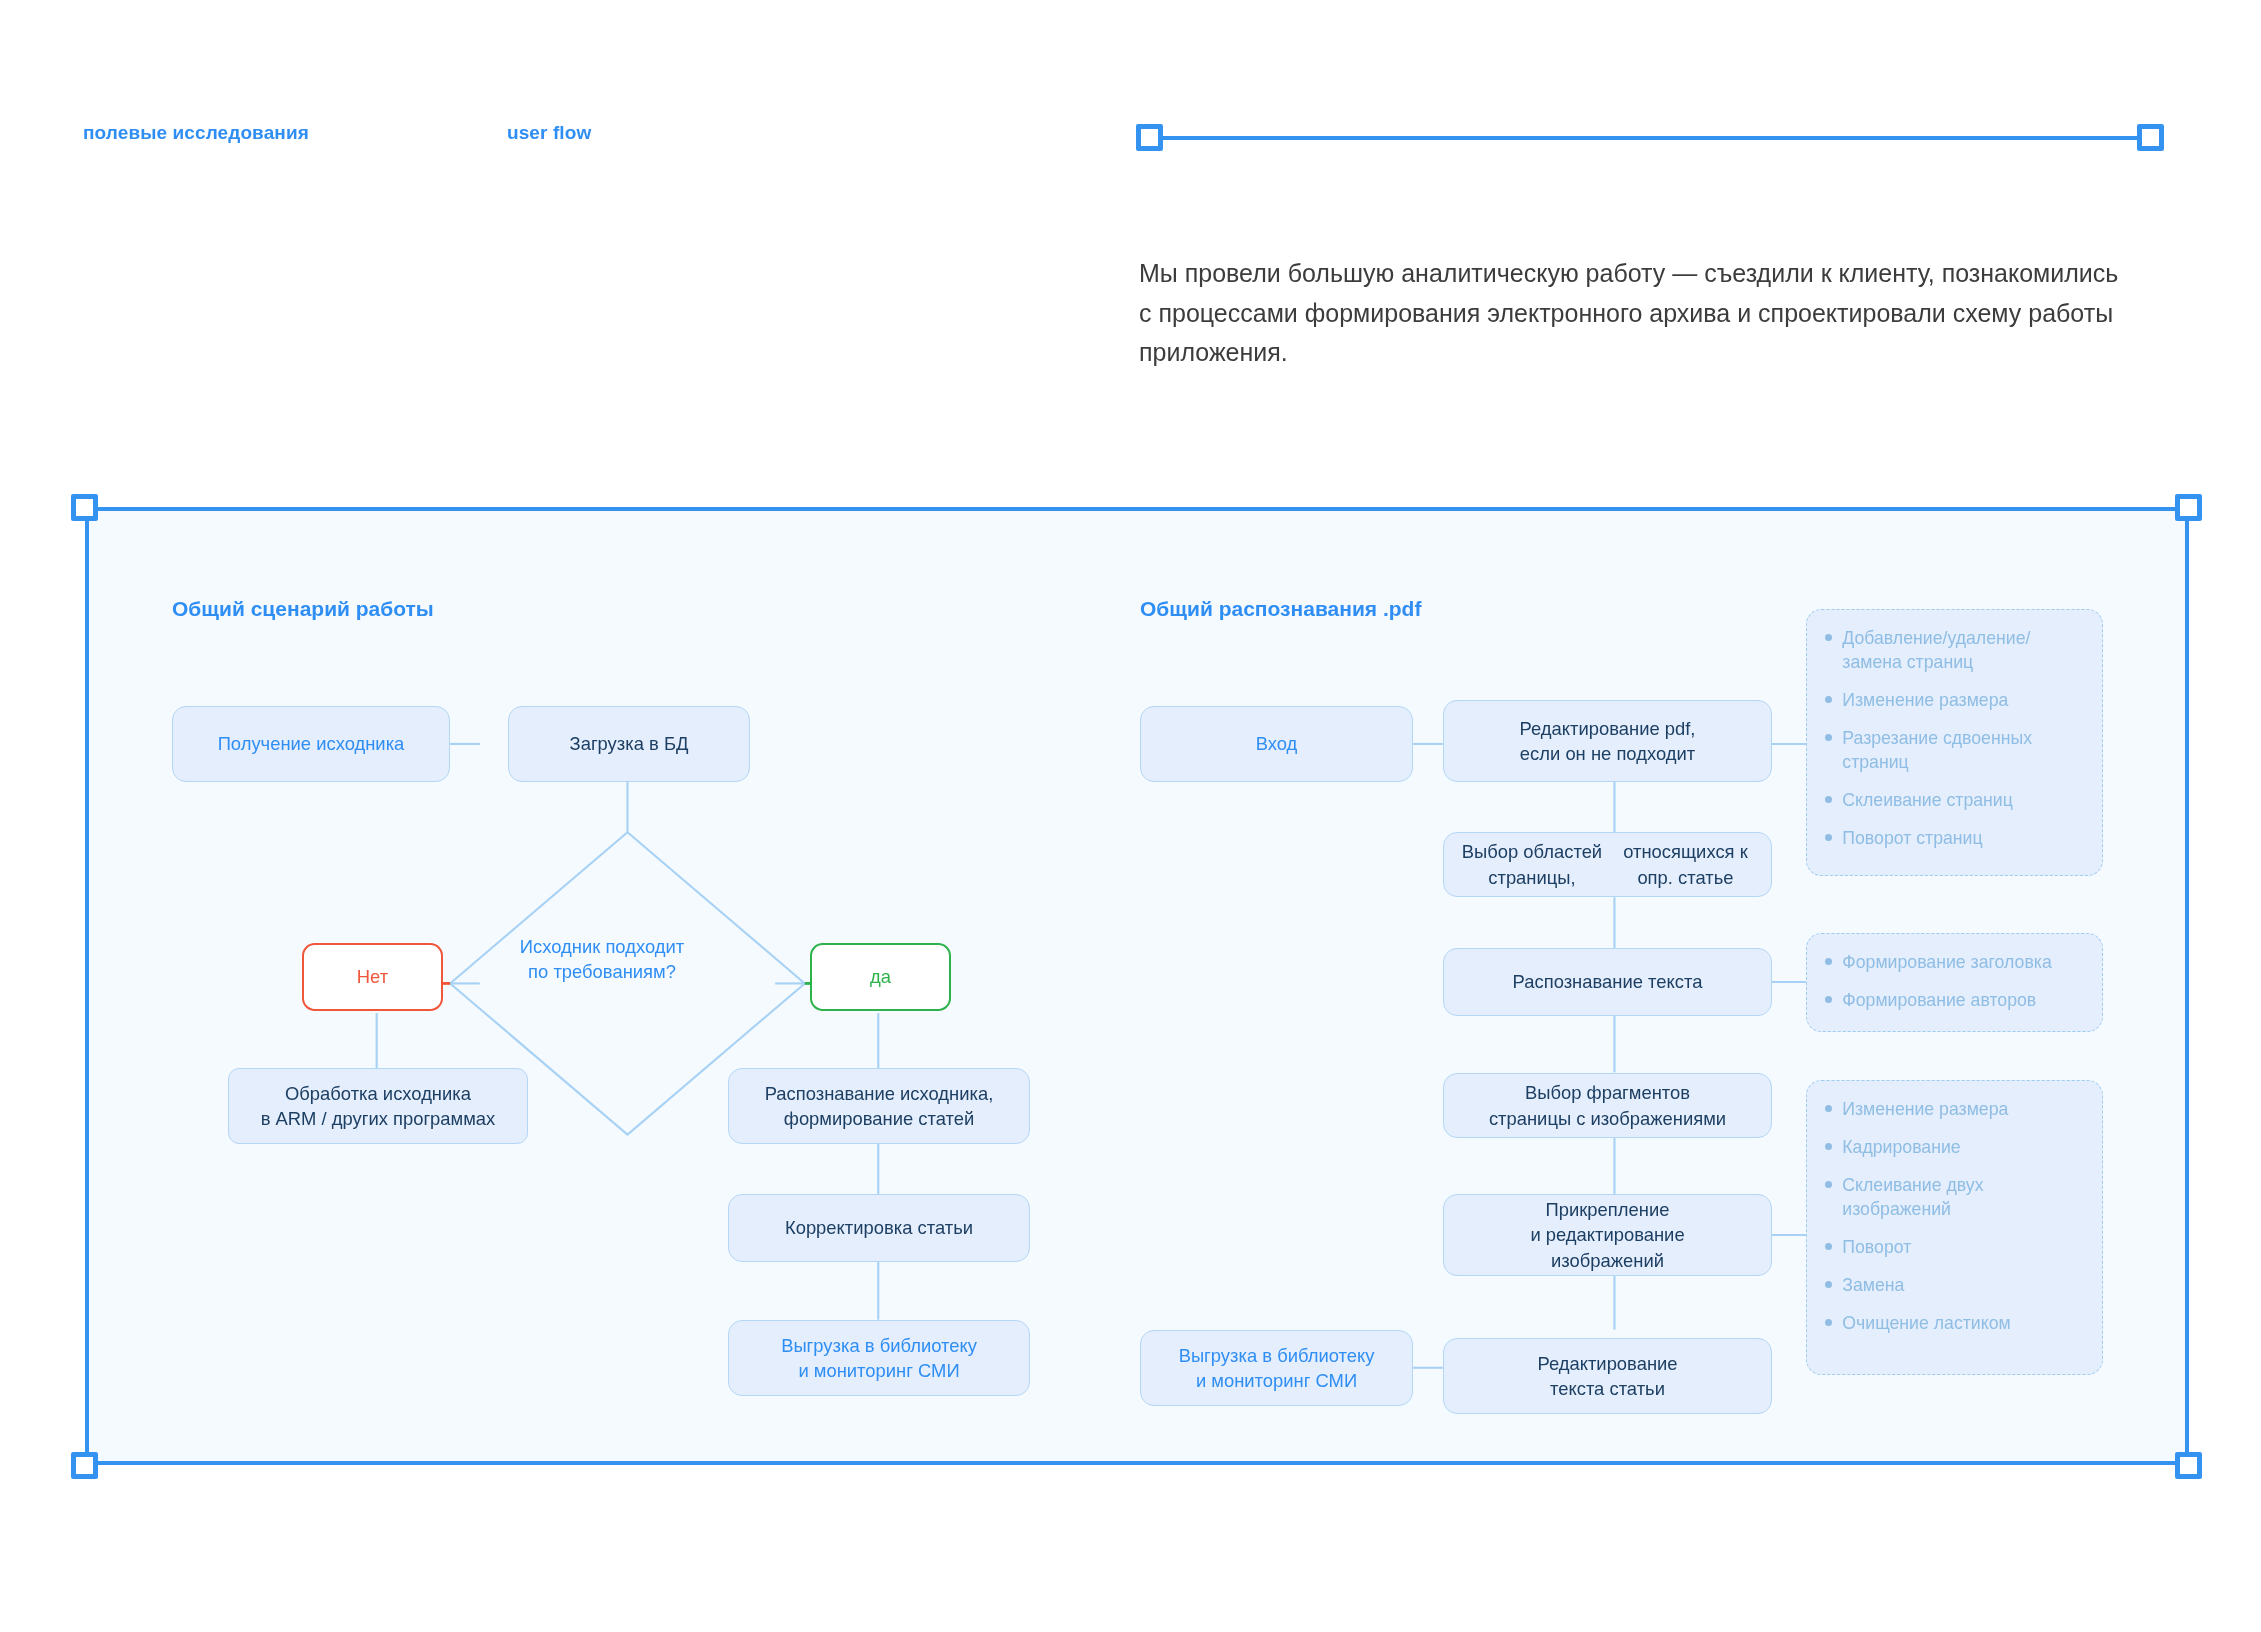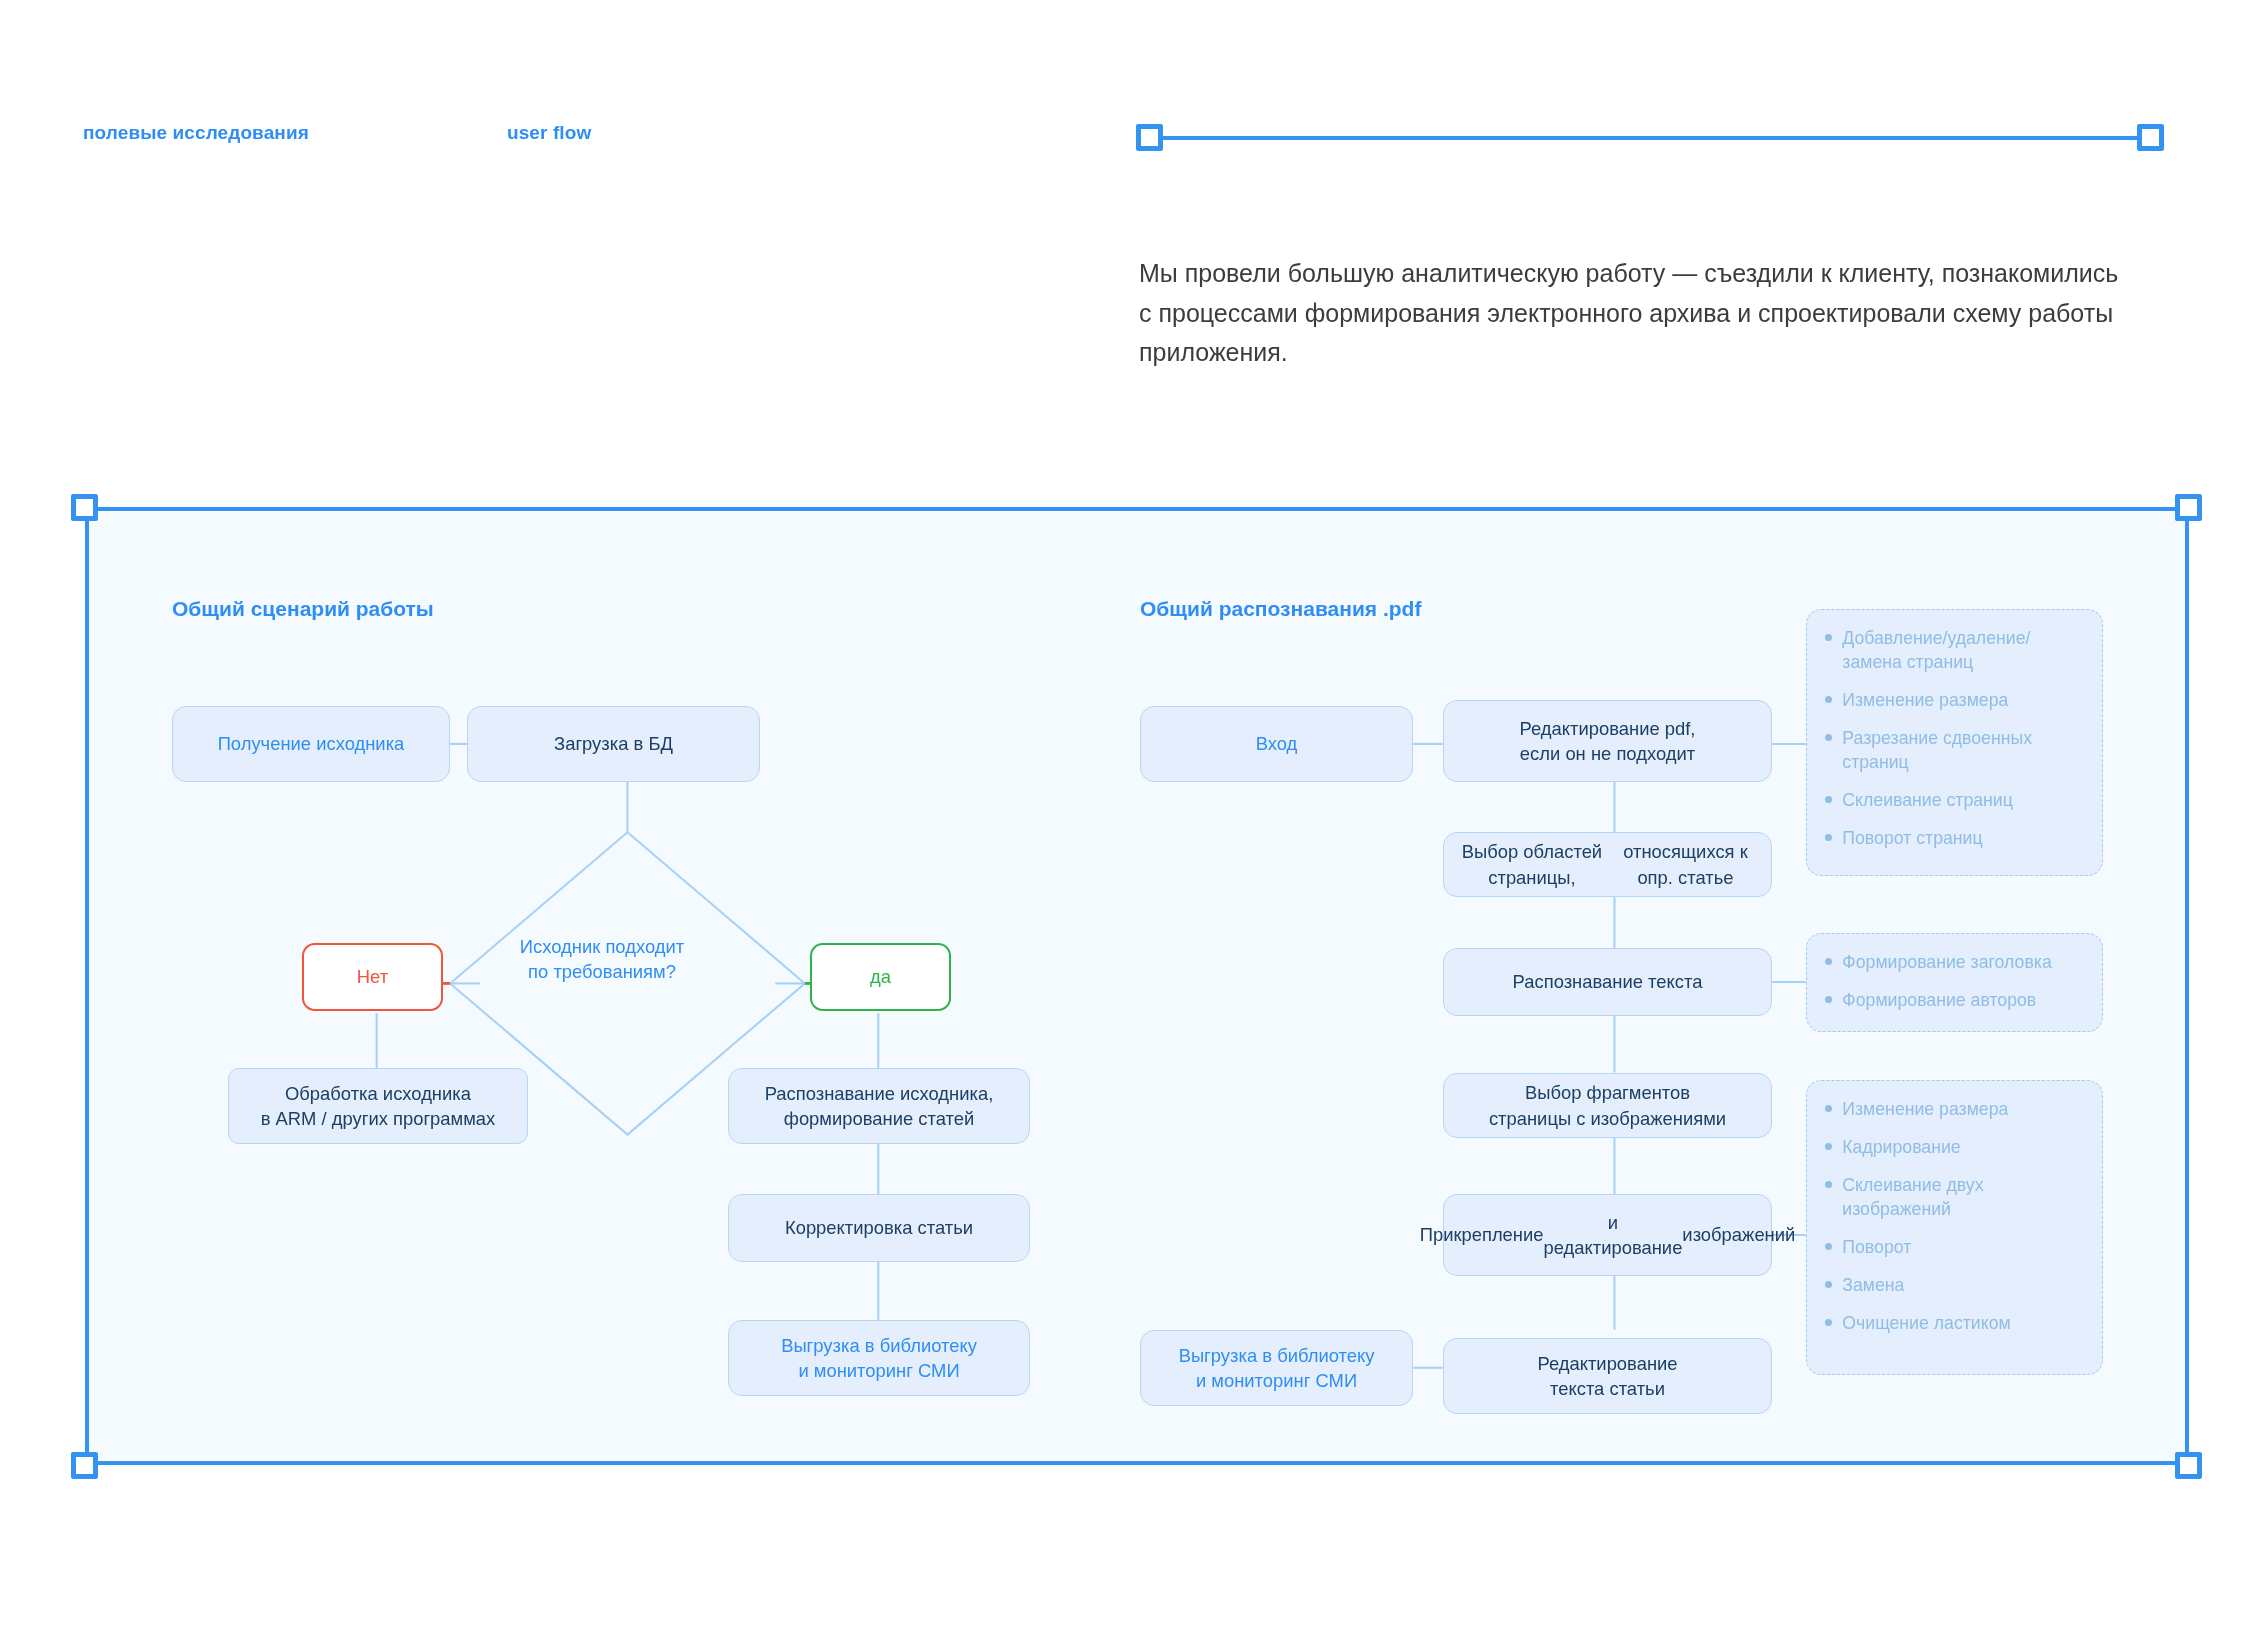--- a/index.html
+++ b/index.html
@@ -210,21 +210,21 @@
   <line x1="600" y1="1392" x2="637" y2="1392" stroke="#f0563a" stroke-width="4"></line>
   <line x1="1139" y1="1392" x2="1176" y2="1392" stroke="#2eb24c" stroke-width="4"></line>
 </svg>
 
 <div class="section-heading" id="heading-left">Общий сценарий работы</div>
 
 <div class="node accent-blue" style="left:172px; top:706px; width:278px; height:76px;justify-content:center;">
   <span>Получение исходника</span>
 </div>
 
-<div class="node" style="left:467px; top:706px; width:293px; height:76px;">
+<div class="node" style="left:508px; top:706px; width:242px; height:76px;">
   <span>Загрузка в БД</span>
 </div>
 
 <div id="decision-label">
   <div>Исходник подходит</div>
   <div>по требованиям?</div>
 </div>
 
 <div class="node branch-no" style="left:302px; top:943px; width:141px; height:68px;">
   <span>Нет</span>
@@ -271,21 +271,21 @@
 
 <div class="node" style="left:1443px; top:948px; width:329px; height:68px;">
   <span>Распознавание текста</span>
 </div>
 
 <div class="node" style="left:1443px; top:1073px; width:329px; height:65px; flex-direction:column;">
   <span>Выбор фрагментов</span>
   <span>страницы с изображениями</span>
 </div>
 
-<div class="node" style="left:1443px; top:1194px; width:329px; height:82px; ">
+<div class="node" style="left:1443px; top:1194px; width:329px; height:82px; flex-direction:column;">
   <span>Прикрепление</span>
   <span>и редактирование</span>
   <span>изображений</span>
 </div>
 
 <div class="node" style="left:1443px; top:1330px; width:329px; height:76px; flex-direction:column;margin-top:8px;">
   <span>Редактирование</span>
   <span>текста статьи</span>
 </div>
 

